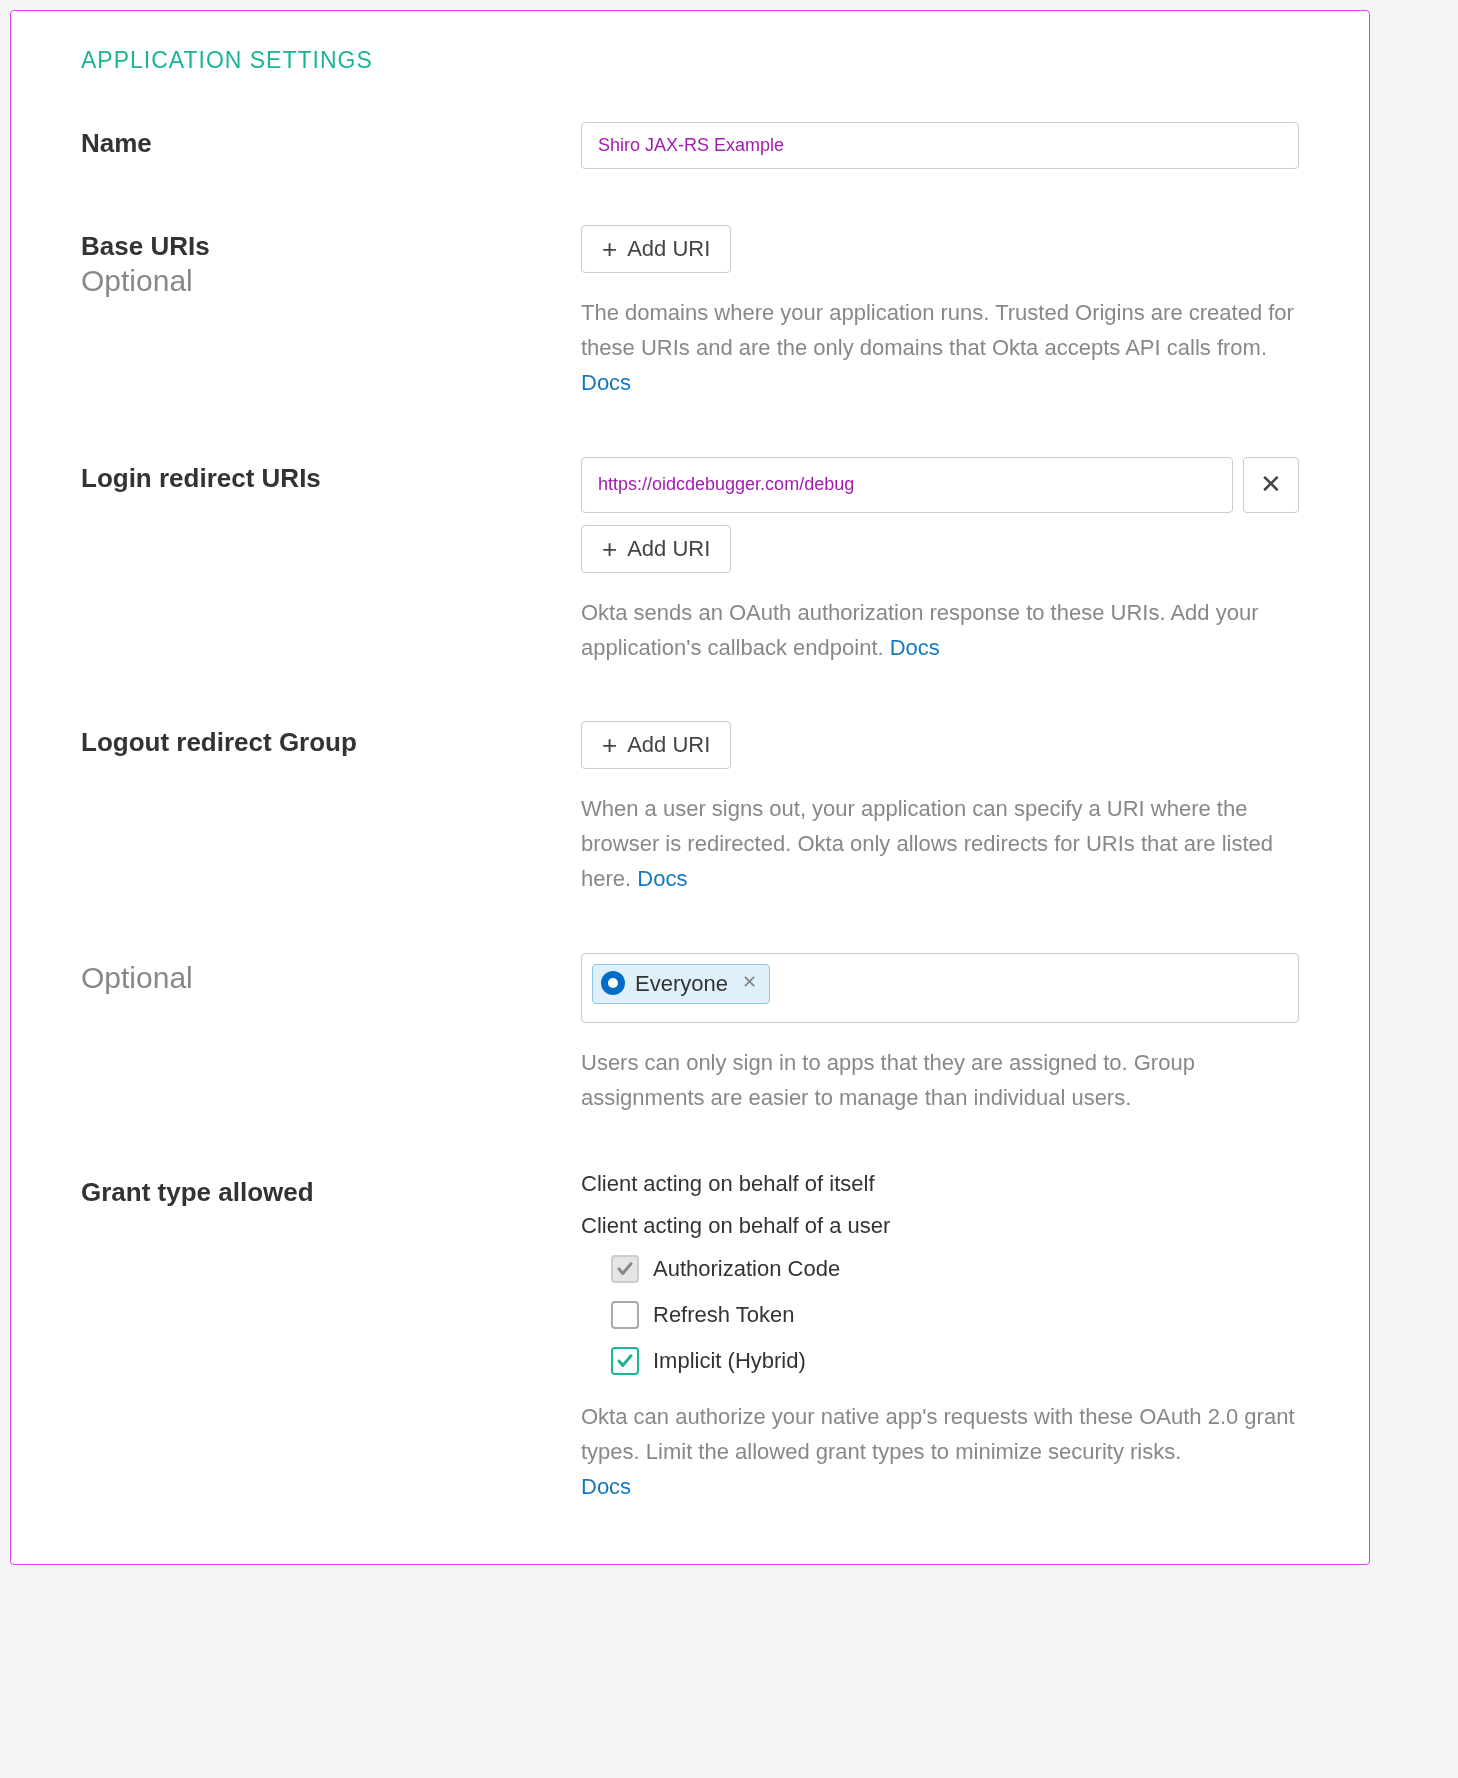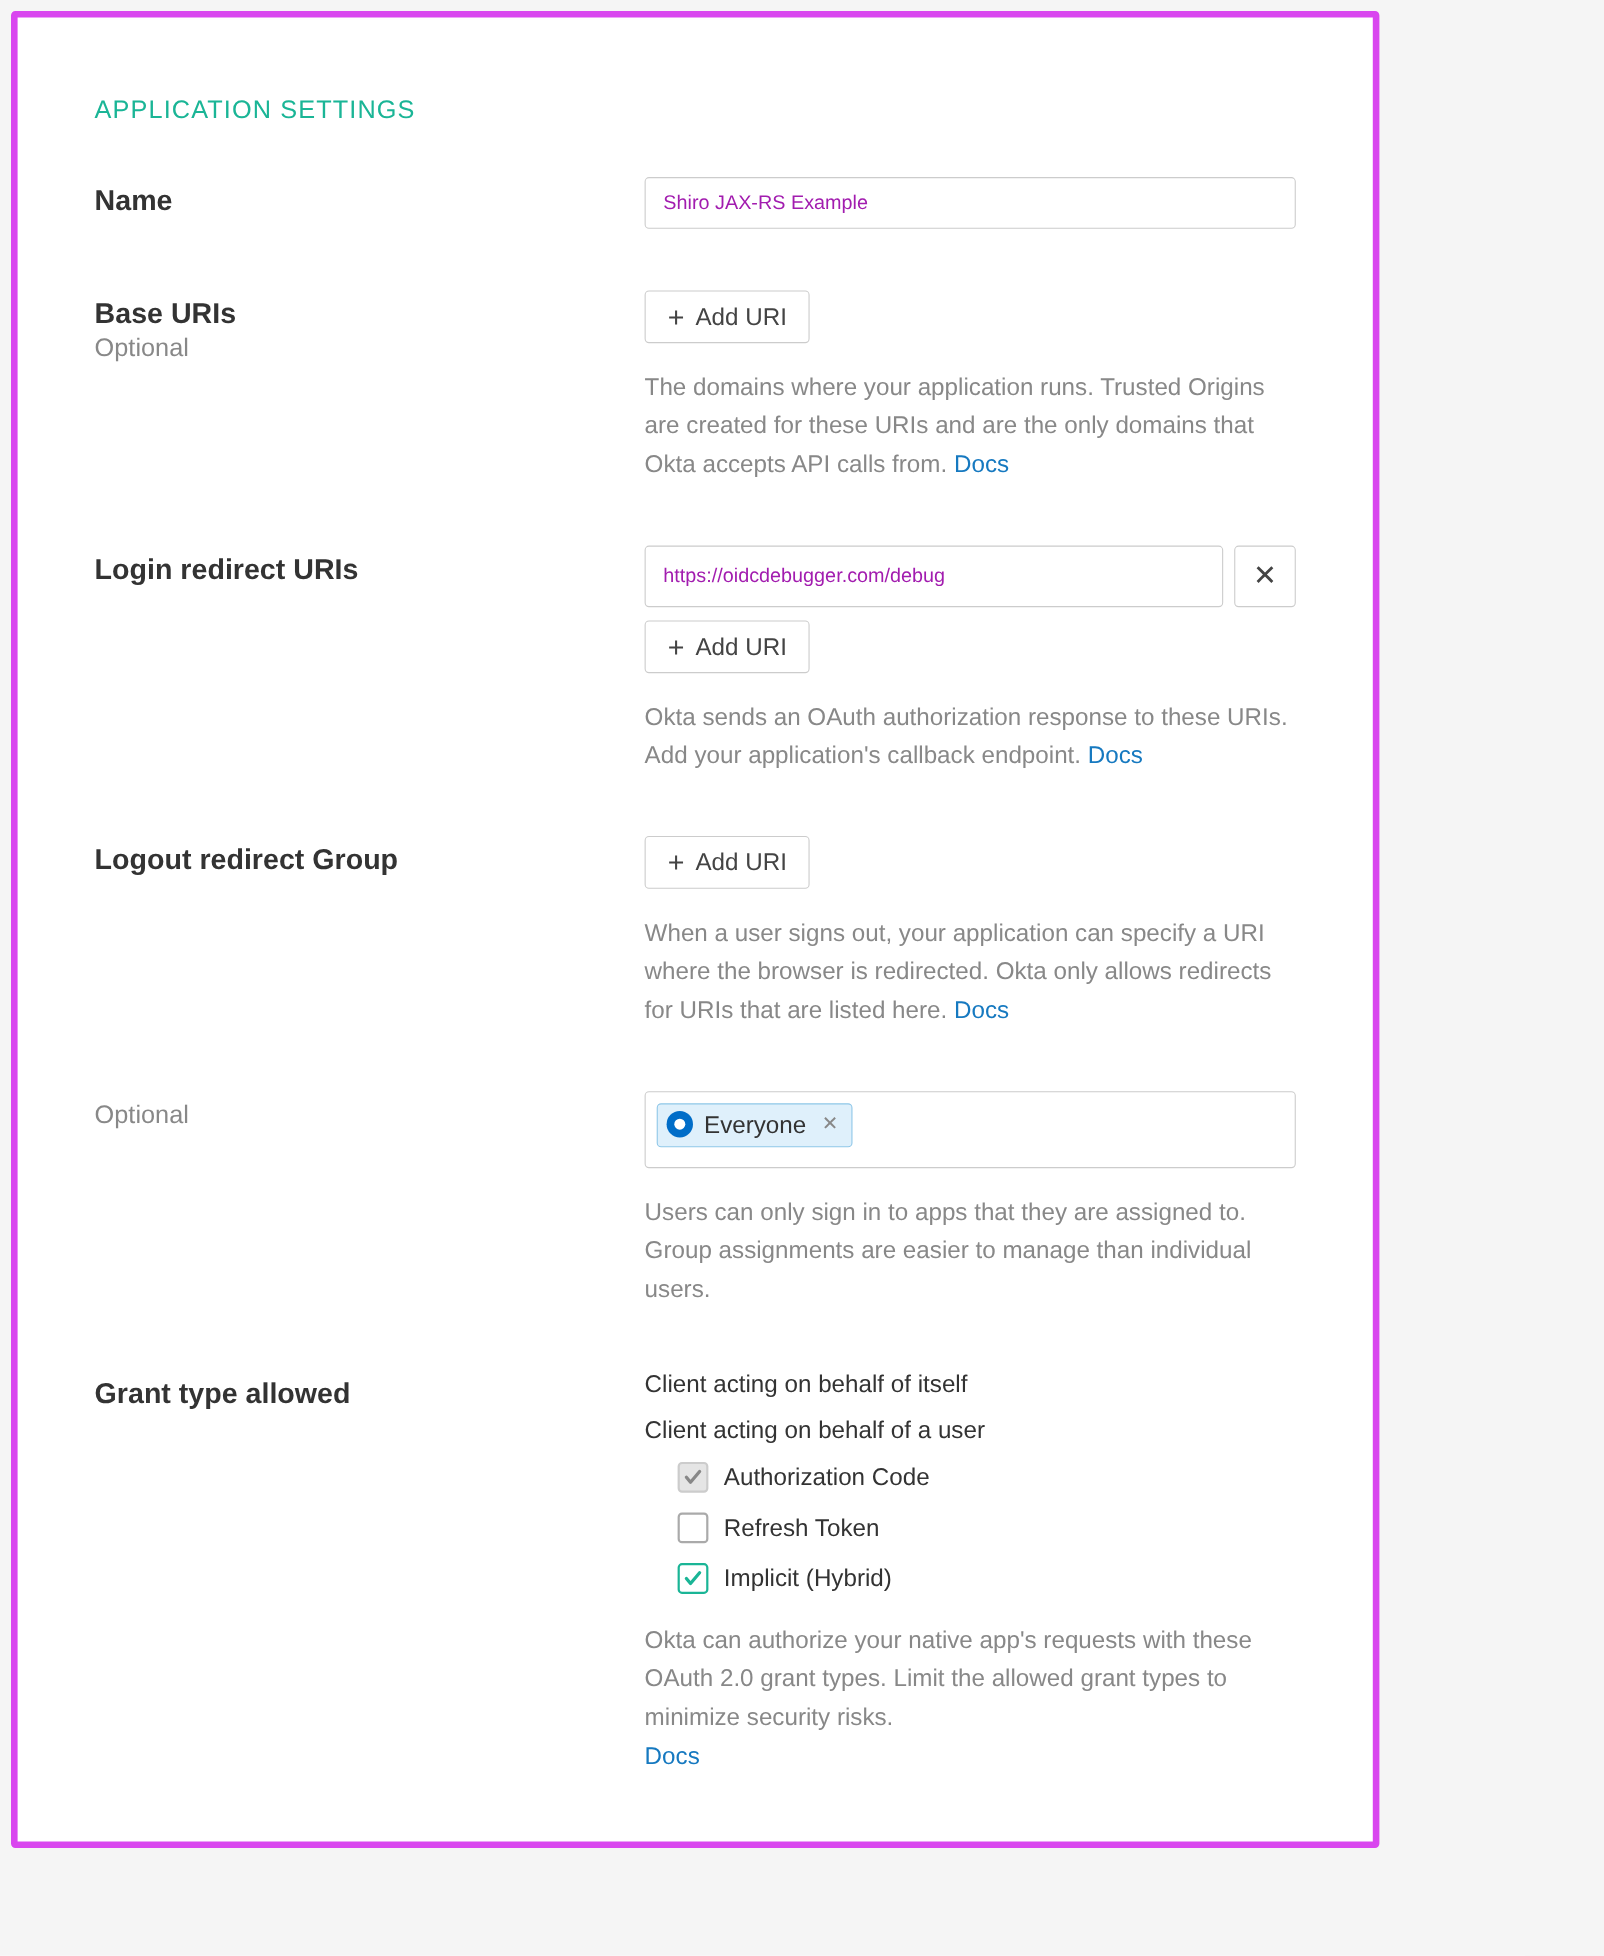--- a/index.html
+++ b/index.html
@@ -5,24 +5,24 @@
   * { box-sizing: border-box; margin: 0; padding: 0; }
   body {
     font-family: -apple-system, BlinkMacSystemFont, "Segoe UI", Helvetica, Arial, sans-serif;
     background: #f5f5f5;
     padding: 10px;
     color: #333;
     font-size: 21px;
   }
   .panel {
     background: #fff;
-    border: 6px solid #d946ef;
-    border-radius: 4px;
-    padding: 70px 70px 60px 70px;
-    width: 1244px;
+    border: 1px solid #d946ef;
+    border-radius: 4px;
+    padding: 36px 70px 60px 70px;
+    width: 1360px;
   }
   .section-title {
     color: #1ab596;
     font-size: 23px;
     font-weight: 400;
     letter-spacing: 1px;
     margin-bottom: 48px;
   }
   .form-row {
     display: flex;
@@ -33,21 +33,21 @@
     flex-shrink: 0;
     padding-top: 6px;
   }
   .label-col .label {
     font-weight: 600;
     color: #333;
     font-size: 26px;
   }
   .label-col .sublabel {
     color: #888;
-    font-size: 23px;
+    font-size: 30px;
     margin-top: 2px;
   }
   .field-col {
     flex: 1;
   }
   .text-input {
     width: 100%;
     padding: 12px 16px;
     font-size: 18px;
     border: 1px solid #ccc;

